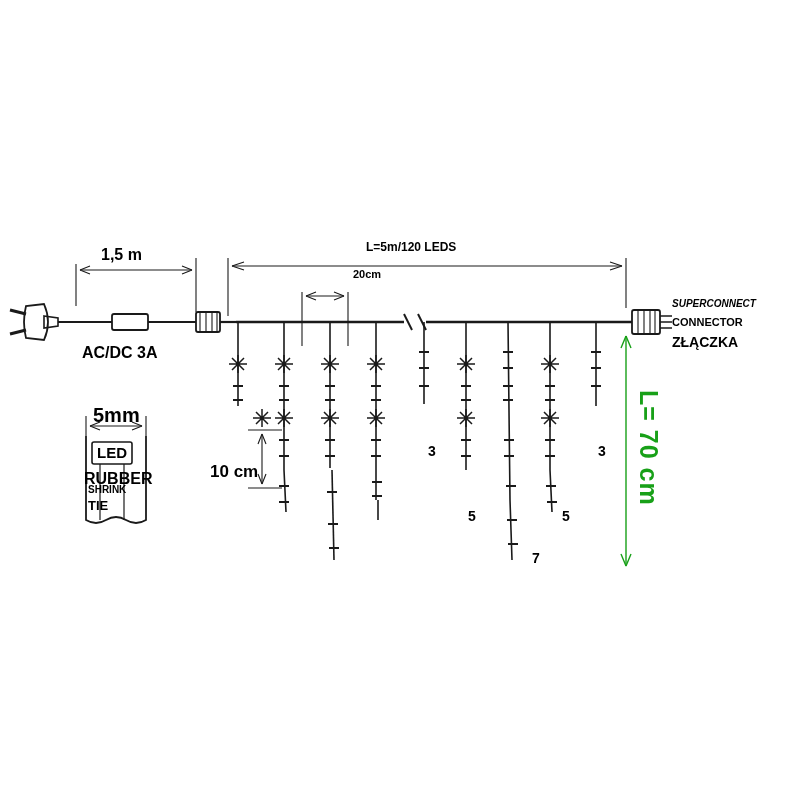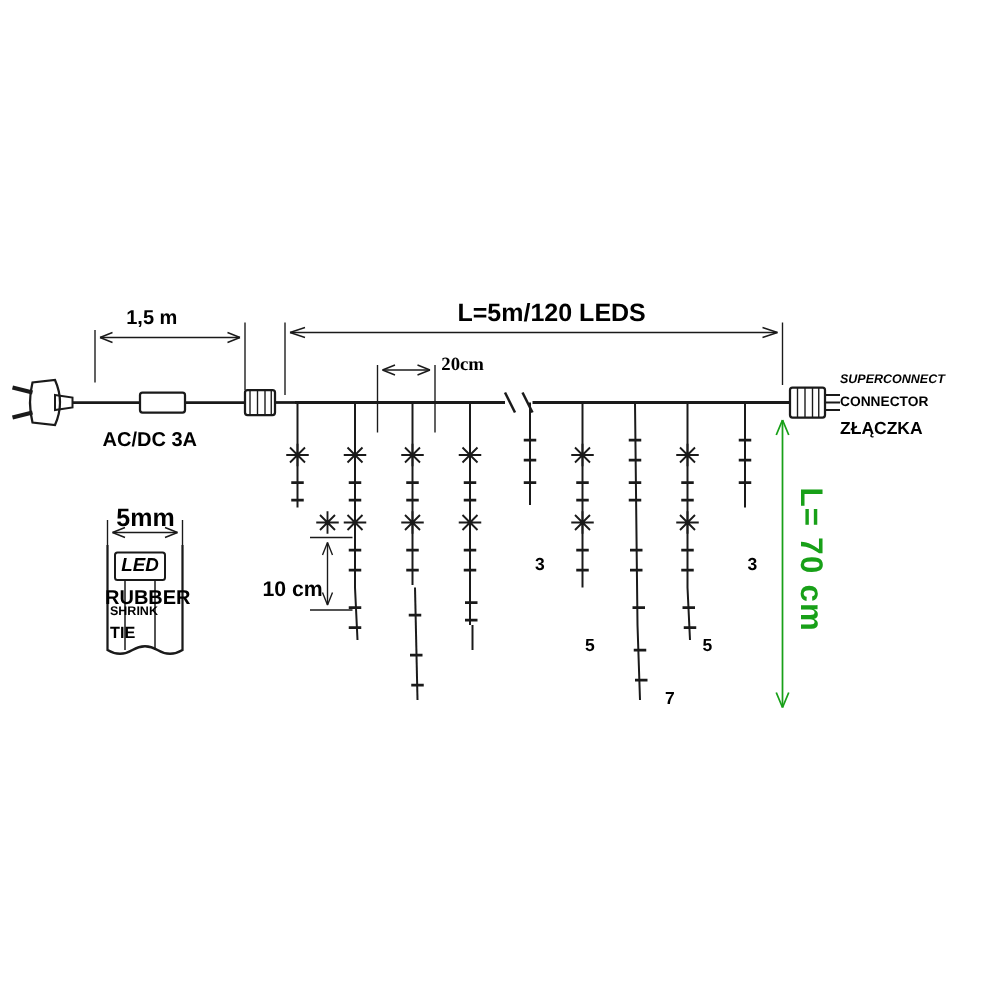--- a/index.html
+++ b/index.html
@@ -205,34 +205,34 @@
         <path d="M124 464 L124 520" stroke-width="1.2"></path>
       </g>
 
     </g>
   </svg>
 
   <div class="lbl bold" style="left:101px;top:246px;font-size:16px;">1,5 m</div>
 
   <div class="lbl bold" style="left:82px;top:344px;font-size:16px;">AC/DC 3A</div>
 
-  <div class="lbl bold" style="left:366px;top:240px;font-size:20px;">L=5m/120 LEDS</div>
-
-  <div class="lbl bold" style="left:353px;top:284px;font-size:15px;font-family:Liberation Serif, serif;">20cm</div>
+  <div class="lbl bold" style="left:366px;top:240px;font-size:12px;">L=5m/120 LEDS</div>
+
+  <div class="lbl bold" style="left:353px;top:268px;font-size:11px;">20cm</div>
 
   <div class="lbl bold" style="left:210px;top:462px;font-size:17px;">10 cm</div>
 
   <div class="lbl bold ital" style="left:672px;top:298px;font-size:10px;">SUPERCONNECT</div>
   <div class="lbl bold" style="left:672px;top:316px;font-size:11px;">CONNECTOR</div>
   <div class="lbl bold" style="left:672px;top:334px;font-size:14px;">ZŁĄCZKA</div>
 
   <div class="vert-green" style="left:634px;top:390px;">L= 70 cm</div>
 
   <div class="lbl bold" style="left:93px;top:404px;font-size:20px;">5mm</div>
-  <div class="lbl bold" style="left:97px;top:444px;font-size:15px;font-style:italic;">LED</div>
+  <div class="lbl bold" style="left:97px;top:444px;font-size:15px;">LED</div>
   <div class="lbl bold" style="left:84px;top:470px;font-size:16px;">RUBBER</div>
   <div class="lbl bold" style="left:88px;top:484px;font-size:10px;">SHRINK</div>
   <div class="lbl bold" style="left:88px;top:498px;font-size:13px;">TIE</div>
 
   <div class="lbl bold" style="left:428px;top:443px;font-size:14px;">3</div>
   <div class="lbl bold" style="left:468px;top:508px;font-size:14px;">5</div>
   <div class="lbl bold" style="left:532px;top:550px;font-size:14px;">7</div>
   <div class="lbl bold" style="left:562px;top:508px;font-size:14px;">5</div>
   <div class="lbl bold" style="left:598px;top:443px;font-size:14px;">3</div>
 

